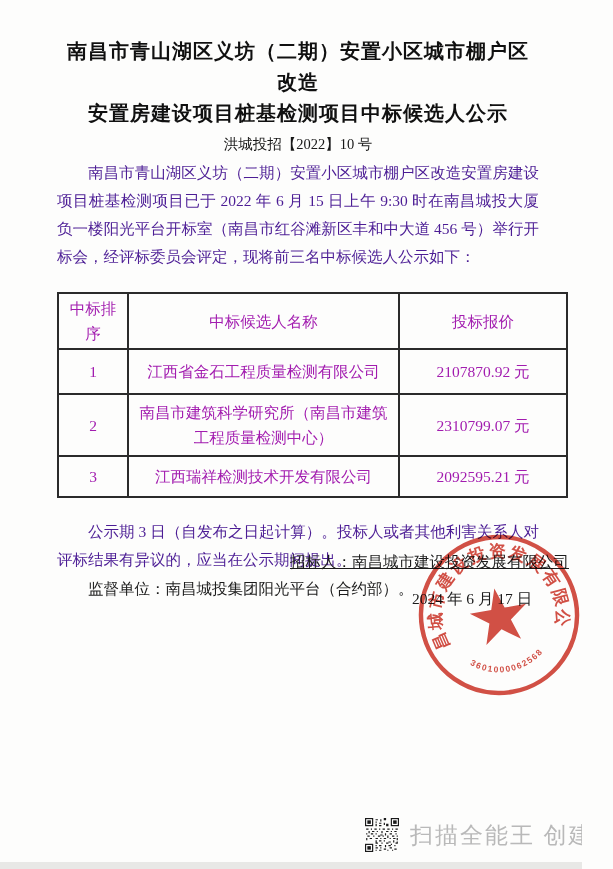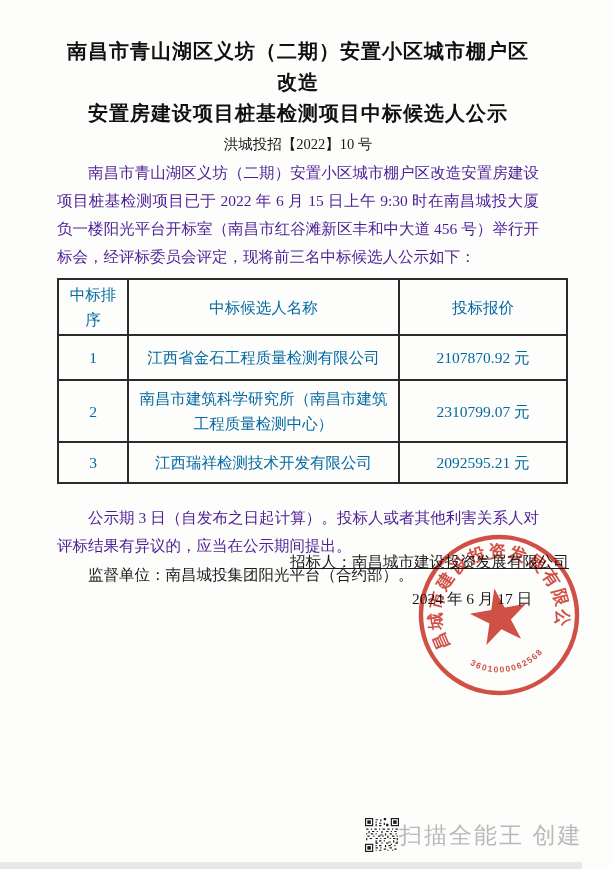--- a/index.html
+++ b/index.html
@@ -39,25 +39,25 @@
   .body-text {
     font-size: 15.5px;
     line-height: 28px;
     text-align: justify;
     color: #4c1d95;
   }
   .indent { text-indent: 2em; }
   .intro { margin-top: 5px; }
   table.results {
     border-collapse: collapse;
-    margin-top: 7px;
+    margin-top: 21px;
     table-layout: fixed;
     width: 509px;
     font-size: 15.5px;
-    color: #0369a1;
+    color: #a21caf;
   }
   table.results th, table.results td {
     border: 2px solid #2b2b2b;
     text-align: center;
     vertical-align: middle;
     font-weight: normal;
     line-height: 25px;
     padding: 2px 6px;
   }
   col.c-rank  { width: 70px; }
@@ -111,20 +111,21 @@
     font-family: "Liberation Sans", sans-serif;
   }
   .scanner-mark {
     position: absolute;
     left: 365px; top: 818px;
     display: flex;
     align-items: center;
   }
   .qr { width: 34px; height: 34px; }
   .scanner-label {
+    margin-left: 11px;
     font-family: "Liberation Sans", sans-serif;
     font-size: 23px;
     letter-spacing: 2px;
     color: #b9b9b9;
     white-space: nowrap;
   }
   .scan-edge {
     position: absolute;
     left: 0; right: 0; bottom: 0;
     height: 7px;

